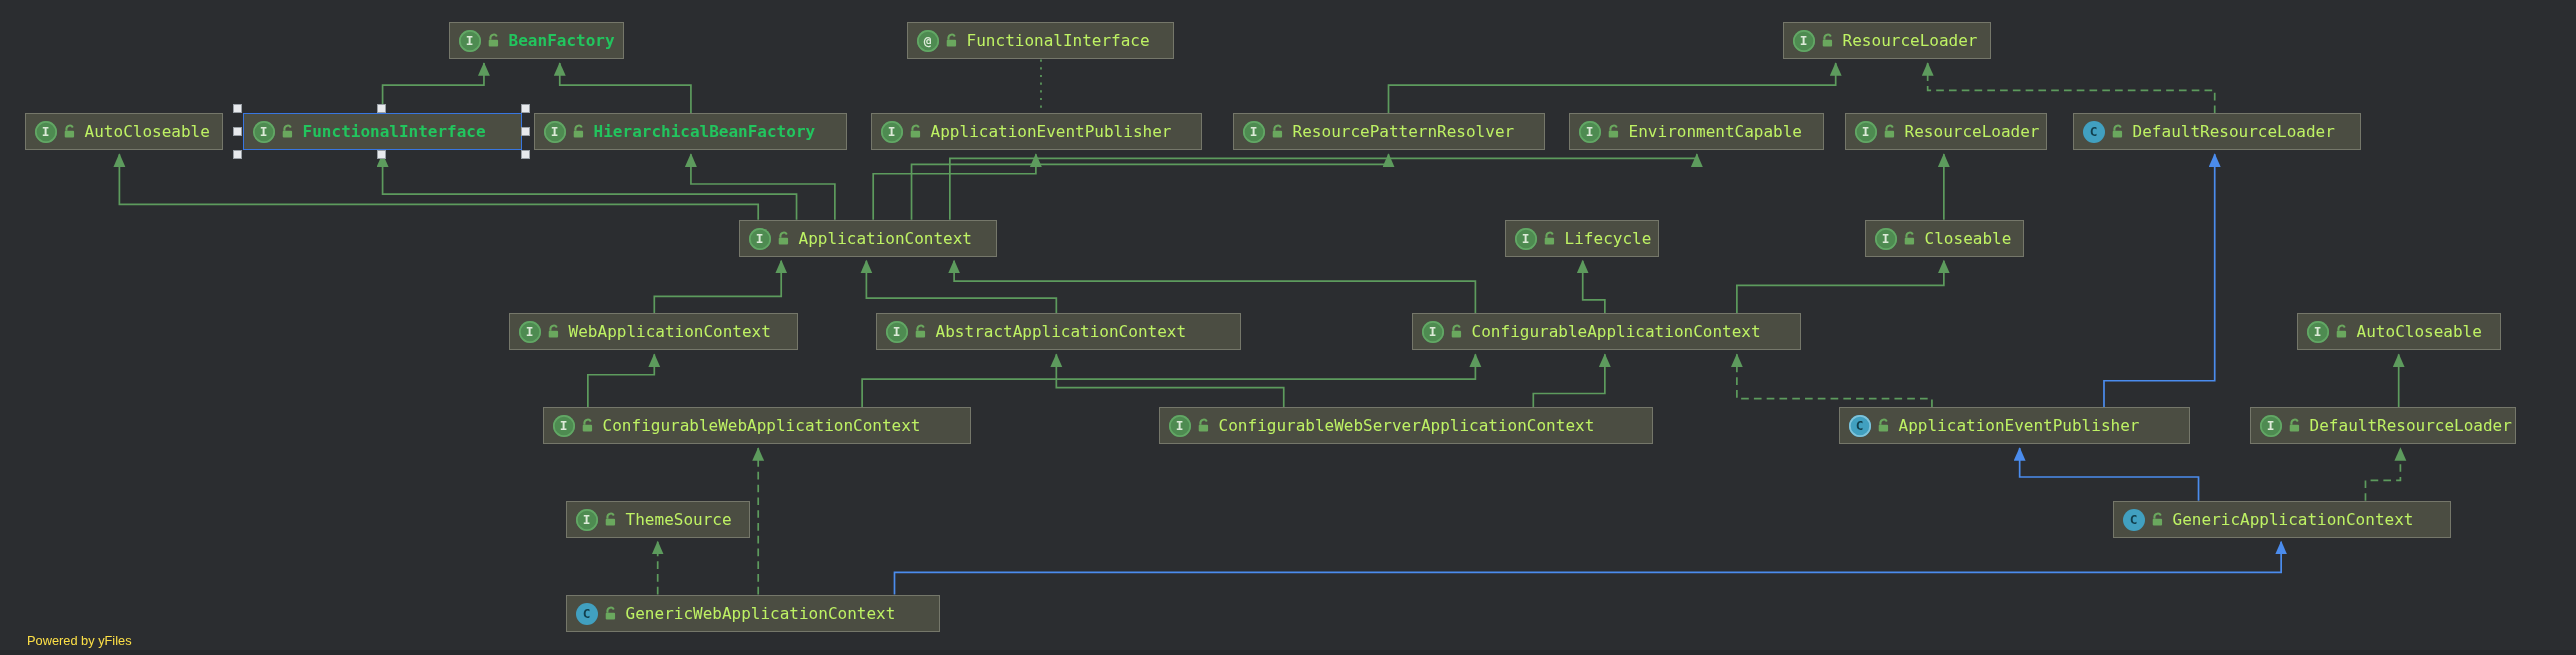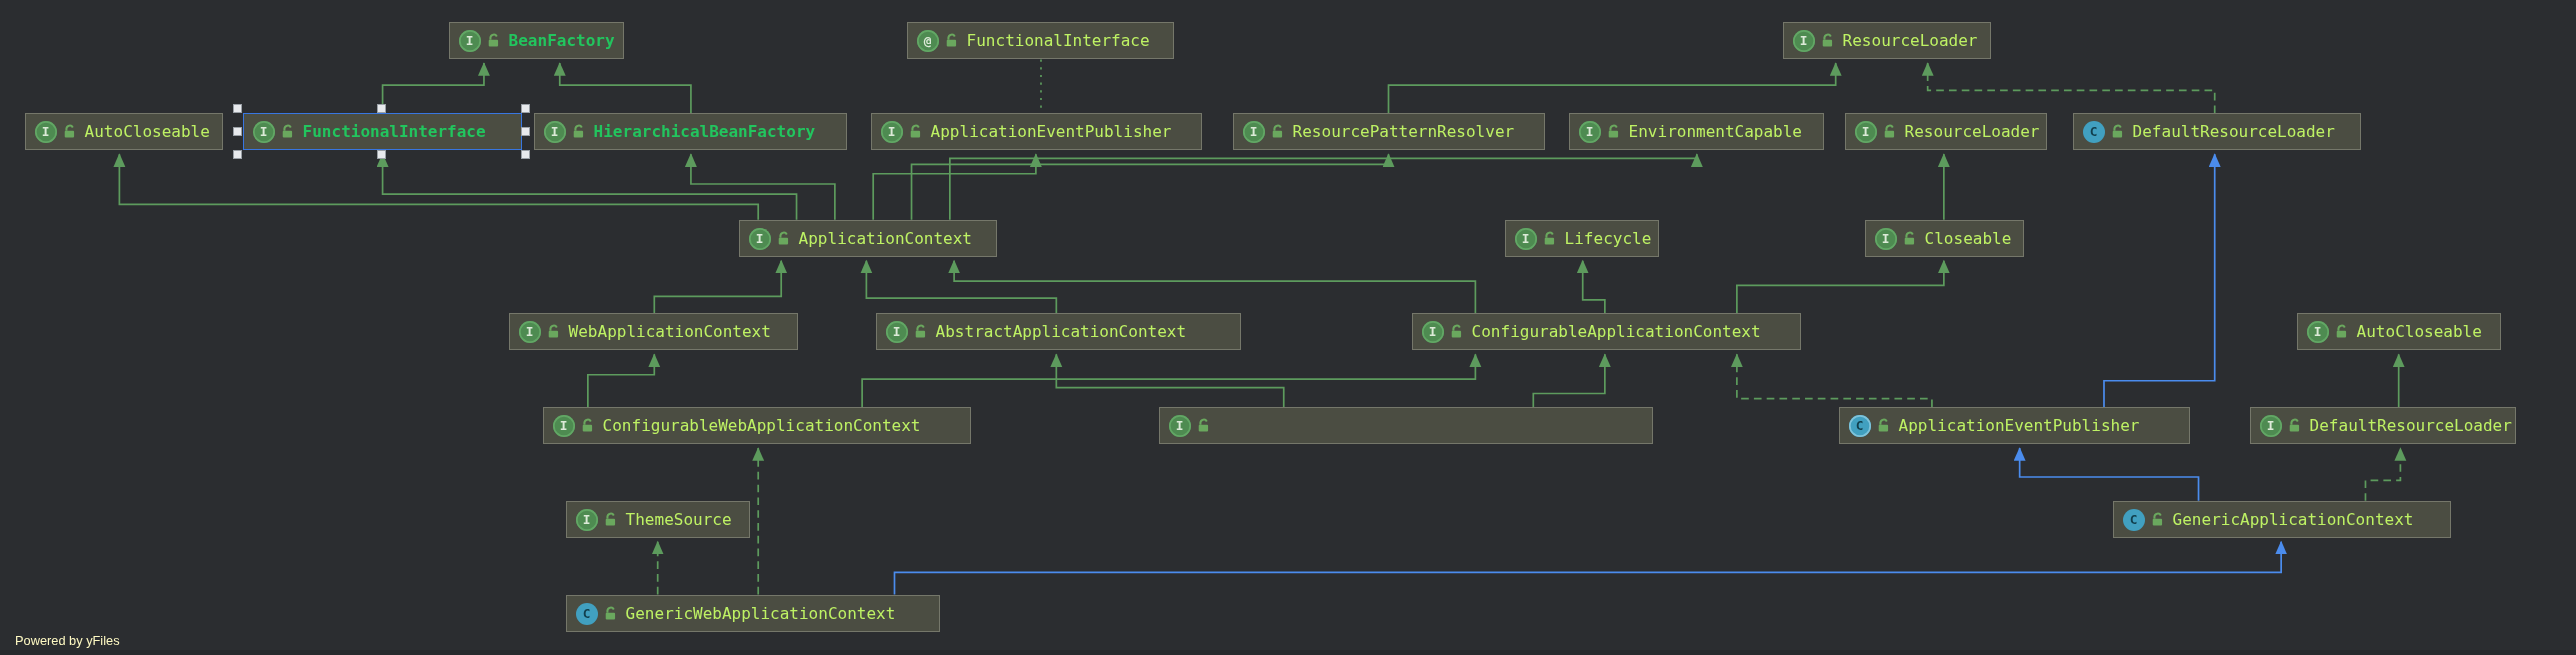--- a/index.html
+++ b/index.html
@@ -14,22 +14,22 @@
   .node.selected{border-color:#3876e0;}
   .icon{width:22px;height:22px;border-radius:50%;flex:none;
         display:flex;align-items:center;justify-content:center;
         font-size:12.8px;font-weight:bold;}
   .icon.interface,.icon.annotation{background:#4e8b51;color:#dcead8;box-shadow:inset 0 0 0 1.7px #62a765;}
   .icon.class{background:#41a0c0;color:#123f4d;}
   .icon.abstract{background:#41a0c0;color:#123f4d;box-shadow:inset 0 0 0 1.7px #7fc3da;}
   .lock{flex:none;width:14.5px;height:15.3px;}
   .handle{position:absolute;width:9.4px;height:9.4px;background:#e8eaed;border:0.9px solid #9aa0a6;
           box-sizing:border-box;z-index:3;}
-  .watermark{position:absolute;left:15px;bottom:6.8px;font-family:"Liberation Sans",sans-serif;
-             font-size:12.8px;color:#fef9c3;z-index:2;}
+  .watermark{position:absolute;left:27px;bottom:6.8px;font-family:"Liberation Sans",sans-serif;
+             font-size:12.8px;color:#fde047;z-index:2;}
   .bottom-strip{position:absolute;left:0;bottom:0;width:100%;height:5.1px;background:#26282b;z-index:0;}
 </style>
 </head>
 <body>
 
 <div class="stage">
   <div class="bottom-strip"></div>
 
   <svg class="edges" width="2576" height="655" viewBox="0 0 3024 769">
     <defs>
@@ -234,20 +234,21 @@
         <rect x="2" y="8" width="11" height="8" rx="1.2" fill="#6aa85e"></rect>
       </svg>
     <span class="label">ConfigurableWebApplicationContext</span>
   </div>
   <div class="node" style="left:1159px;top:407px;width:494px">
     <span class="icon interface">I</span>
     <svg class="lock" viewBox="0 0 17 18">
         <path d="M4 8 V5.5 a4 4 0 0 1 7.5 -1.5" stroke="#6aa85e" stroke-width="2.4" fill="none"></path>
         <rect x="2" y="8" width="11" height="8" rx="1.2" fill="#6aa85e"></rect>
       </svg>
+    <span class="label">ConfigurableWebServerApplicationContext</span>
   </div>
   <div class="node" style="left:1839px;top:407px;width:351px">
     <span class="icon abstract">C</span>
     <svg class="lock" viewBox="0 0 17 18">
         <path d="M4 8 V5.5 a4 4 0 0 1 7.5 -1.5" stroke="#6aa85e" stroke-width="2.4" fill="none"></path>
         <rect x="2" y="8" width="11" height="8" rx="1.2" fill="#6aa85e"></rect>
       </svg>
     <span class="label">ApplicationEventPublisher</span>
   </div>
   <div class="node" style="left:2250px;top:407px;width:266px">

